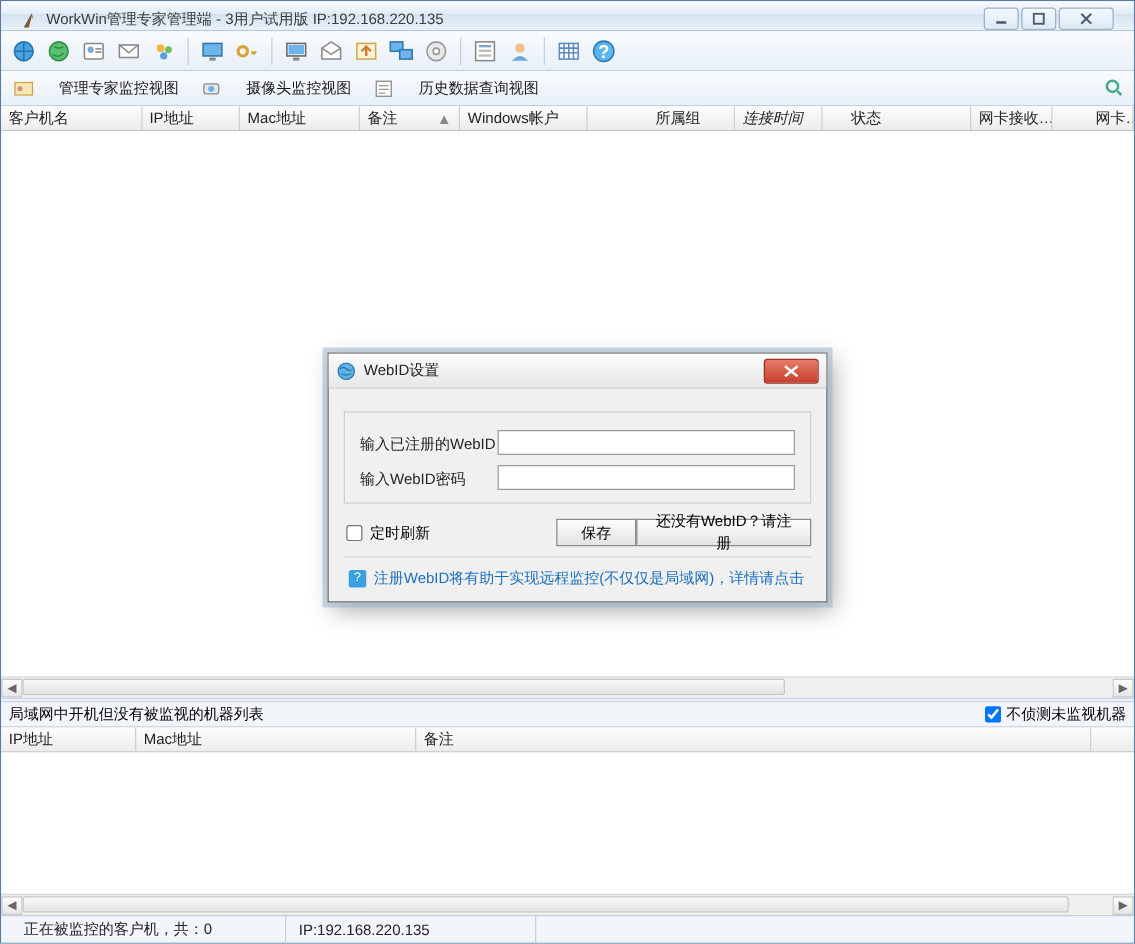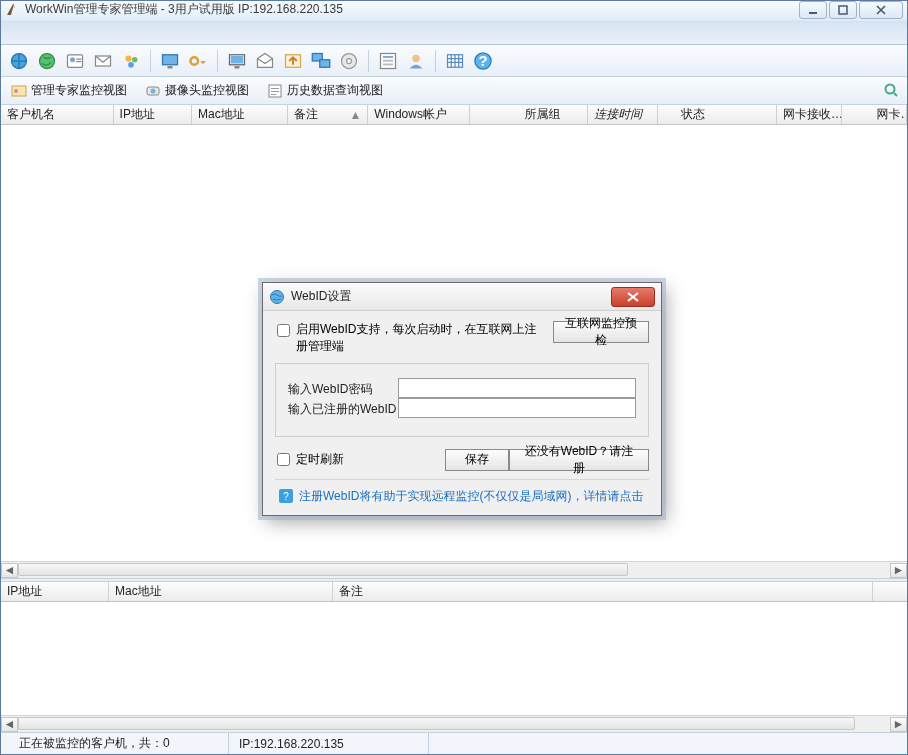--- a/index.html
+++ b/index.html
@@ -1,33 +1,33 @@
 <!DOCTYPE html>
 <html><head>
 <meta charset="utf-8">
 <style>
 * { box-sizing: border-box; margin: 0; padding: 0; font-family: "Microsoft YaHei", SimSun, Arial, sans-serif; font-size: 12px; }
 body { background: #d4dde8; width: 908px; height: 755px; overflow: hidden; position: relative; }
 
 
 .window { width: 908px; height: 755px; background: #fff; border: 1px solid #5a7aa0; display: flex; flex-direction: column; }
-.titlebar { height: 44px; background: linear-gradient(#f7fbff,#e2ecf7 45%,#d5e3f1 46%,#e8f1fa); display: flex; align-items: flex-start; padding: 0 4px; border-bottom: 1px solid #b6c6d8; }
+.titlebar { height: 24px; background: linear-gradient(#f7fbff,#e2ecf7 45%,#d5e3f1 46%,#e8f1fa); display: flex; align-items: flex-end; padding: 0 16px; border-bottom: 1px solid #b6c6d8; }
 .titlebar .app-icon { width: 16px; height: 16px; margin-right: 4px; display: inline-flex; align-items: center; justify-content: center; }
 .titlebar .title { flex: 1; color: #3b3b3b; }
 .winbtns { display: flex; gap: 0; }
 .winbtn { width: 28px; height: 18px; border: 1px solid #9fb2c7; background: linear-gradient(#f4f9ff,#dde9f5); border-radius: 3px; margin-left: 2px; display: flex; align-items: center; justify-content: center; color: #4a5a6d; cursor: pointer; }
 .winbtn.close { width: 44px; }
 
 
 .toolbar { height: 32px; background: linear-gradient(#fafcff,#e8eff7); border-bottom: 1px solid #c3d0de; display: flex; align-items: center; padding: 0 6px; gap: 4px; }
 .toolbar .tbtn { width: 24px; height: 24px; display: flex; align-items: center; justify-content: center; border: 1px solid transparent; border-radius: 3px; cursor: pointer; }
 .toolbar .sep { width: 1px; height: 22px; background: #c3d0de; margin: 0 3px; }
 
 .viewtabs { height: 28px; background: linear-gradient(#fafcff,#e8eff7); border-bottom: 1px solid #c3d0de; display: flex; align-items: center; padding: 0 6px; gap: 10px; }
-.viewtabs .vtab { display: flex; align-items: center; gap: 4px; cursor: pointer; color: #1a1a1a; padding: 2px 4px; }
+.viewtabs .vtab { display: flex; align-items: center; gap: 20px; cursor: pointer; color: #1a1a1a; padding: 2px 4px; }
 .viewtabs .vtab .vicon { width: 16px; height: 16px; display: inline-flex; }
 .viewtabs .srch { margin-left: auto; width: 18px; height: 18px; cursor: pointer; }
 
 
 .colhdr { height: 20px; background: linear-gradient(#fdfdfd,#ececec); border-bottom: 1px solid #c3c3c3; display: flex; }
 .colhdr .cell { border-right: 1px solid #d0d0d0; padding: 2px 6px; color: #222; white-space: nowrap; overflow: hidden; display: flex; align-items: center; }
 .colhdr .cell .sort { margin-left: auto; color: #888; }
 
 .listarea { flex: 1; background: #fff; position: relative; overflow: hidden; }
 .hscroll { height: 17px; background: #f0f0f0; border-top: 1px solid #d6d6d6; display: flex; align-items: center; }
@@ -283,20 +283,27 @@
   <div class="hscroll">
     <div class="arrow">◄</div>
     <div class="track">
         <div class="thumb" style="width:70%;"></div>
       </div>
     <div class="arrow">►</div>
   </div>
 
   <div class="splitter"></div>
 
+  <div class="lowerhead">
+    <span>局域网中开机但没有被监视的机器列表</span>
+    <label class="chk">
+      <input type="checkbox" checked="" style="">
+      <span>不侦测未监视机器</span>
+    </label>
+  </div>
   <div class="lowerlist">
     <div class="colhdr" id="lowerhdr">
         <div class="cell" style="width: 108px;">
           <span>IP地址</span>
         </div>
         <div class="cell" style="width: 224px;">
           <span>Mac地址</span>
         </div>
         <div class="cell" style="width: 540px;">
           <span>备注</span>
@@ -330,34 +337,29 @@
         </svg>
     </span>
     <span class="dtxt">WebID设置</span>
     <div class="dclose">
       <svg width="14" height="10">
           <path d="M2 1 L12 9 M12 1 L2 9" stroke="#fff" stroke-width="2"></path>
         </svg>
     </div>
   </div>
   <div class="dbody">
-    <div class="row top">
-      <input type="checkbox" style="margin: 3px 6px 0px 2px;">
-      <span style="flex:1;line-height:1.4;">启用WebID支持，每次启动时，在互联网上注册管理端</span>
-      <button class="btn" style="margin-left:10px;width:96px;">互联网监控预检</button>
-    </div>
 
     <div class="fieldset">
+      <div class="row">
+        <span class="lbl">输入已注册的WebID</span>
+        <input type="text" style="">
+      </div>
       <div class="row" style="margin-bottom:0;">
         <span class="lbl">输入WebID密码</span>
         <input type="password" style="">
-      </div>
-      <div class="row">
-        <span class="lbl">输入已注册的WebID</span>
-        <input type="text" style="">
       </div>
     </div>
 
     <div class="row" style="align-items:center;">
       <input type="checkbox" style="margin: 0px 6px 0px 2px;">
       <span>定时刷新</span>
       <span style="flex:1"></span>
       <button class="btn" style="width:64px;margin-right:0;">保存</button>
       <button class="btn" style="width:140px;">还没有WebID？请注册</button>
     </div>

